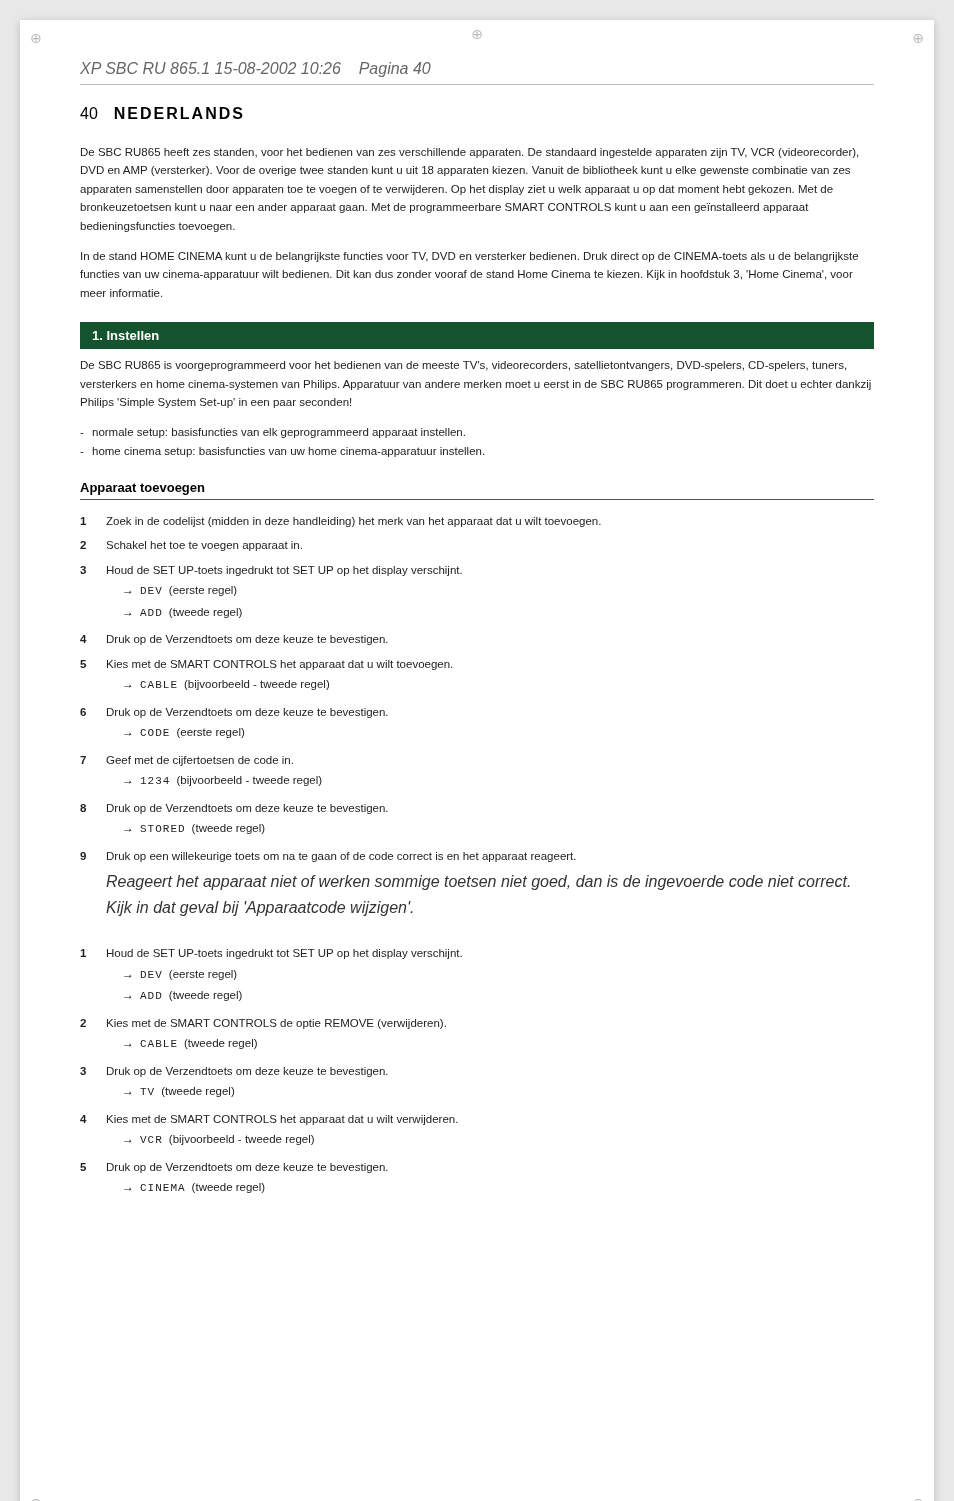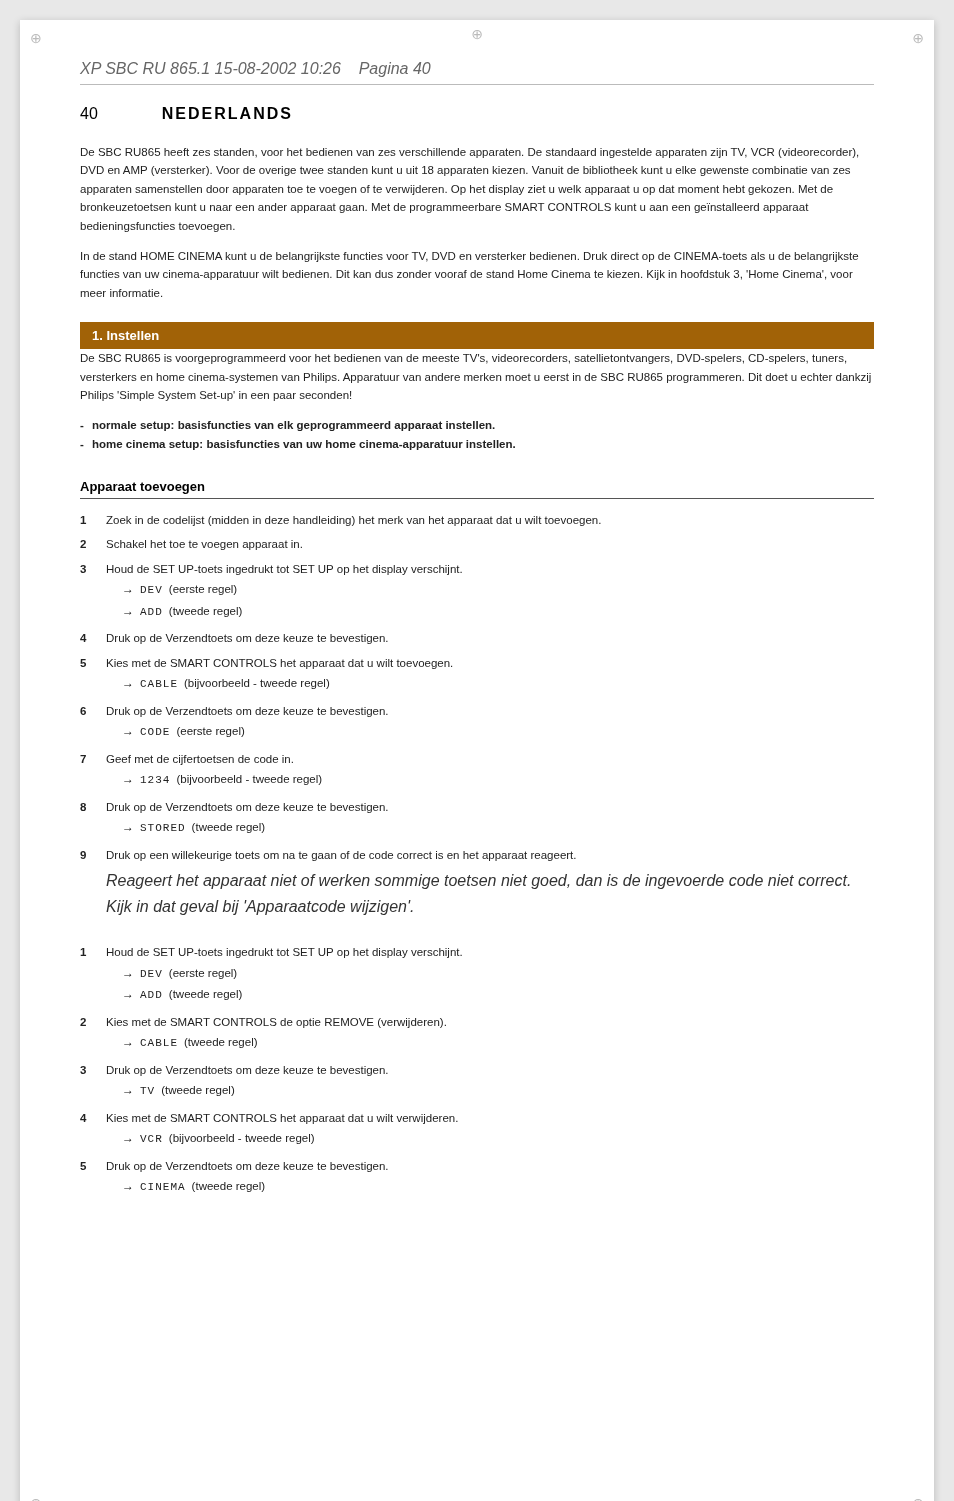--- a/index.html
+++ b/index.html
@@ -48,51 +48,50 @@
       font-size: 16px;
       font-weight: normal;
       color: #000;
     }
 
     .lang-title {
       font-size: 16px;
       font-weight: bold;
       color: #000;
       letter-spacing: 2px;
-      margin-left: 48px;
     }
 
     
     p {
       font-size: 11.5px;
       line-height: 1.6;
       color: #222;
       margin-bottom: 12px;
     }
 
     
     .section-heading {
-      background: #a16207;
+      background: #14532d;
       color: #fff;
       padding: 6px 12px;
       font-size: 13px;
       font-weight: bold;
-      margin-bottom: 0;
+      margin-bottom: 7px;
       margin-top: 20px;
     }
 
     
     .subsection-heading {
       font-size: 13px;
       font-weight: bold;
       color: #000;
       border-bottom: 1px solid #555;
       padding-bottom: 4px;
       margin-bottom: 12px;
-      margin-top: 26px;
+      margin-top: 20px;
     }
 
     
     .numbered-list {
       list-style: none;
       padding: 0;
       margin: 0 0 12px 0;
     }
 
     .numbered-list li {
@@ -141,21 +140,20 @@
       font-size: 16px;
       color: #333;
       margin-top: 4px;
     }
 
     
     .dash-list {
       list-style: none;
       padding: 0;
       margin: 0 0 12px 0;
-      font-weight: bold;
     }
 
     .dash-list li {
       font-size: 11.5px;
       line-height: 1.6;
       color: #222;
       padding-left: 12px;
       position: relative;
     }
 

